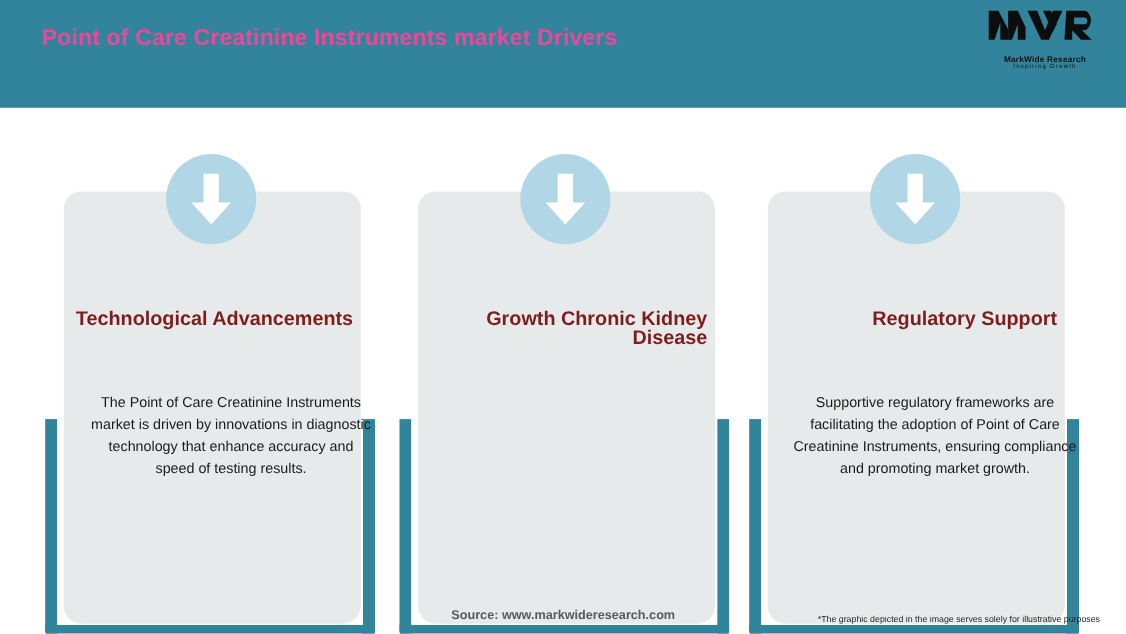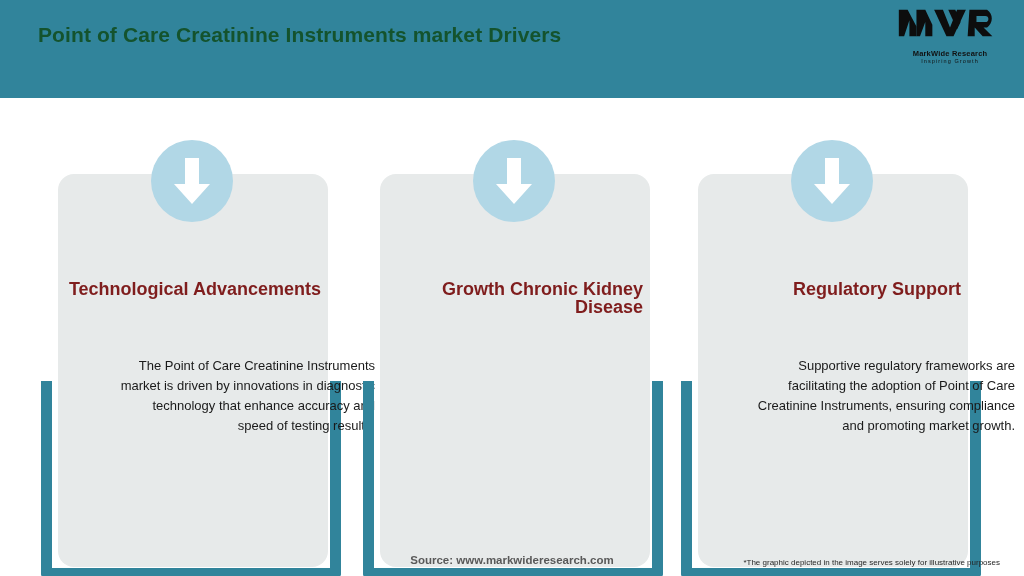--- a/index.html
+++ b/index.html
@@ -23,21 +23,21 @@
     width: 1024px;
     height: 98px;
     background: #31849b;
   }
   .header-title {
     position: absolute;
     left: 38px;
     top: 23px;
     font-size: 21px;
     font-weight: bold;
-    color: #14532d;
+    color: #ec4899;
     letter-spacing: 0.1px;
     white-space: nowrap;
   }
 
   
   .logo {
     position: absolute;
     right: 20px;
     top: 8px;
     width: 108px;
@@ -138,22 +138,21 @@
     line-height: 18px;
   }
   .card-body {
     position: absolute;
     left: 40px;
     top: 224px;
     width: 258px;
     font-size: 13px;
     color: #1a1a1a;
     line-height: 20px;
-    text-align: right;
-    margin-left: 36px;
+    text-align: center;
   }
 
   
   .source {
     position: absolute;
     left: 0;
     top: 554px;
     width: 1024px;
     text-align: center;
     font-size: 11.5px;

